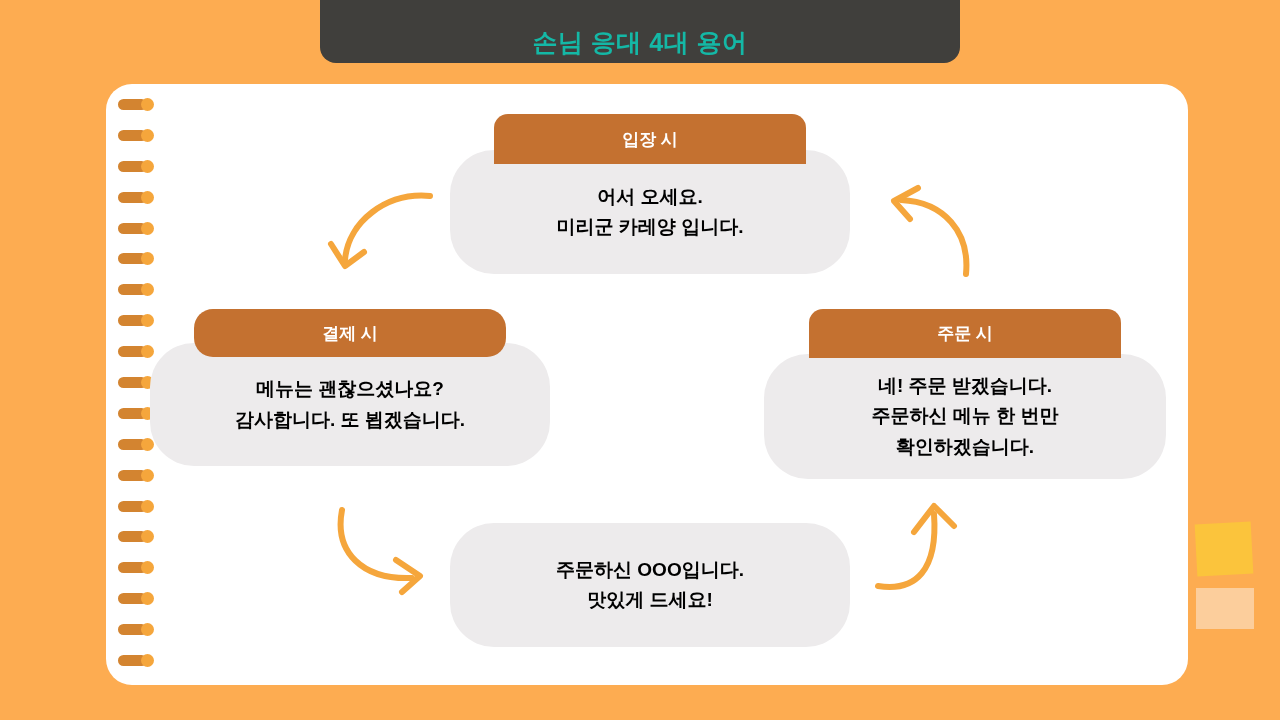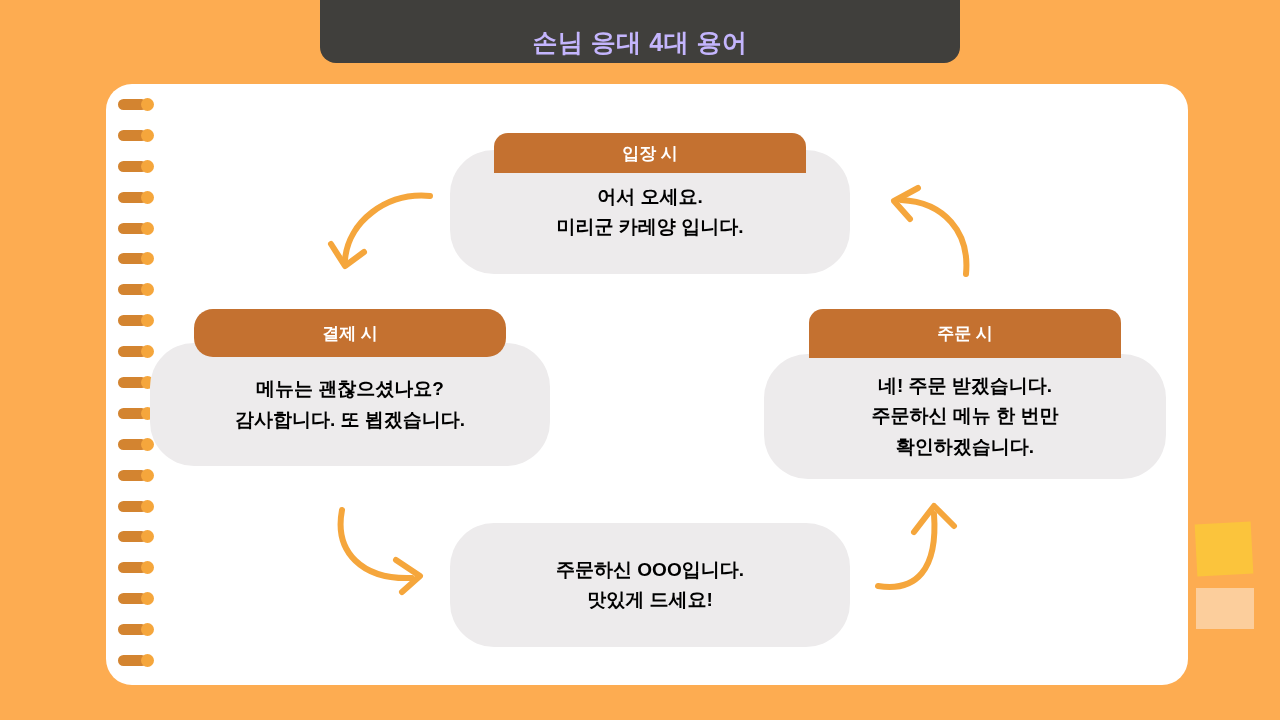--- a/index.html
+++ b/index.html
@@ -24,21 +24,21 @@
     height: 73px;
     background: #403F3C;
     border-radius: 0 0 16px 16px;
     display: flex;
     align-items: flex-end;
     justify-content: center;
     padding-bottom: 8px;
     box-sizing: border-box;
   }
   .title-text {
-    color: #c4b5fd;
+    color: #14b8a6;
     font-size: 25px;
     font-weight: bold;
     letter-spacing: 0.5px;
     line-height: 1;
     text-align: right;
   }
 
   
   .notebook {
     position: absolute;
@@ -119,21 +119,21 @@
   .card-body-text {
     color: #000000;
     font-size: 19px;
     font-weight: bold;
     line-height: 1.58;
     white-space: pre-line;
   }
 
   
   .card-top { left: 450px; top: 114px; width: 400px; height: 160px; }
-  .card-top .card-head { width: 312px; height: 40px; margin-top: 19px; }
+  .card-top .card-head { width: 312px; height: 50px; }
   .card-top .card-body { top: 36px; width: 400px; height: 124px; }
 
   
   .card-right { left: 764px; top: 309px; width: 402px; height: 160px; }
   .card-right .card-head { width: 312px; height: 49px; }
   .card-right .card-body { top: 45px; width: 402px; height: 125px; }
 
   
   .card-bottom { left: 450px; top: 489px; width: 400px; height: 158px; }
   .card-bottom .card-head { width: 312px; height: 48px; }

